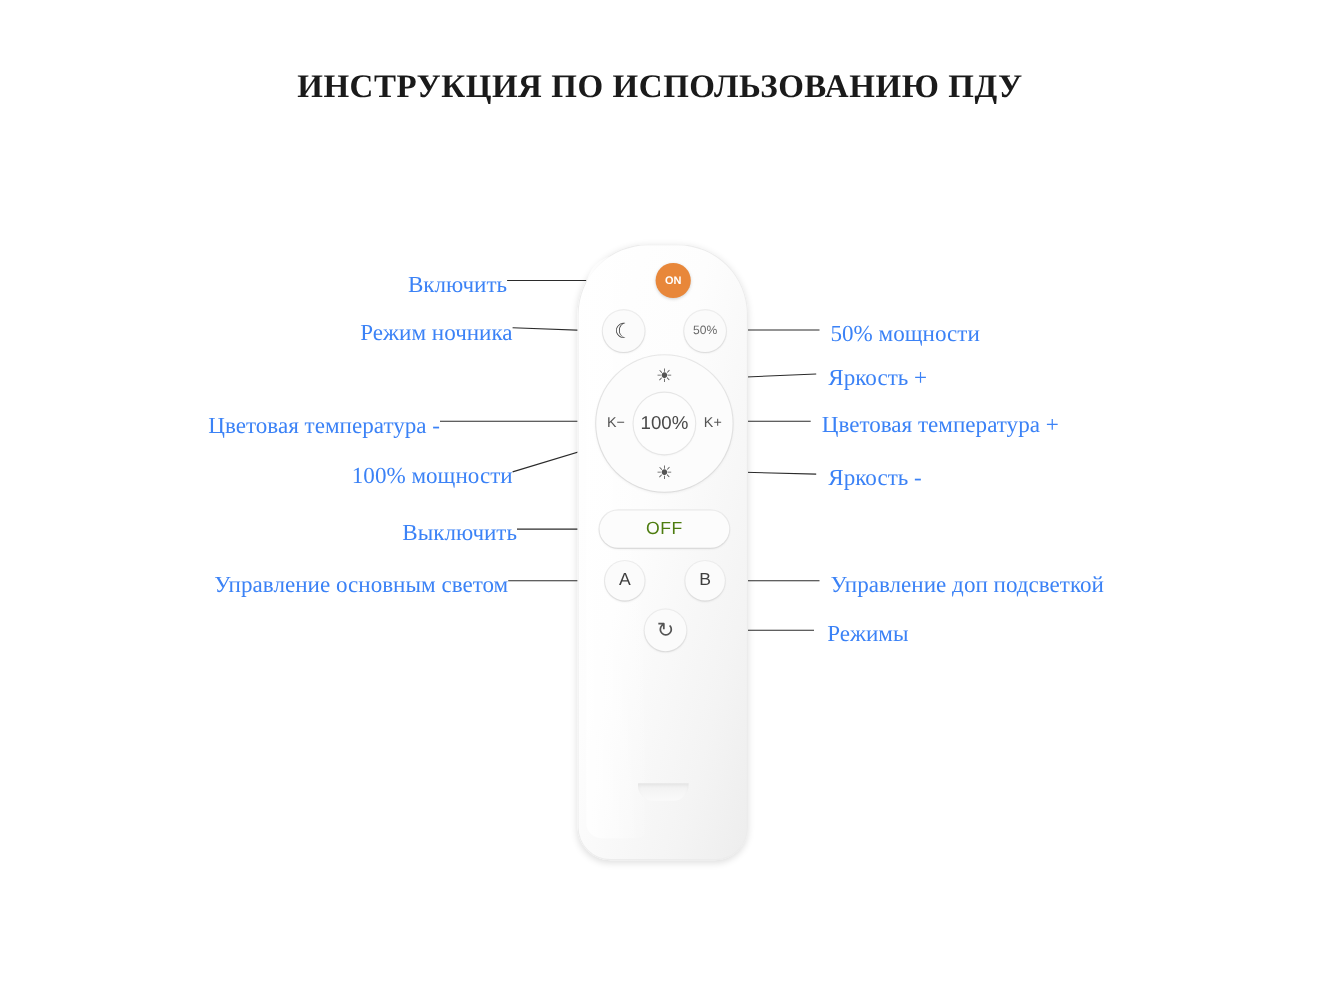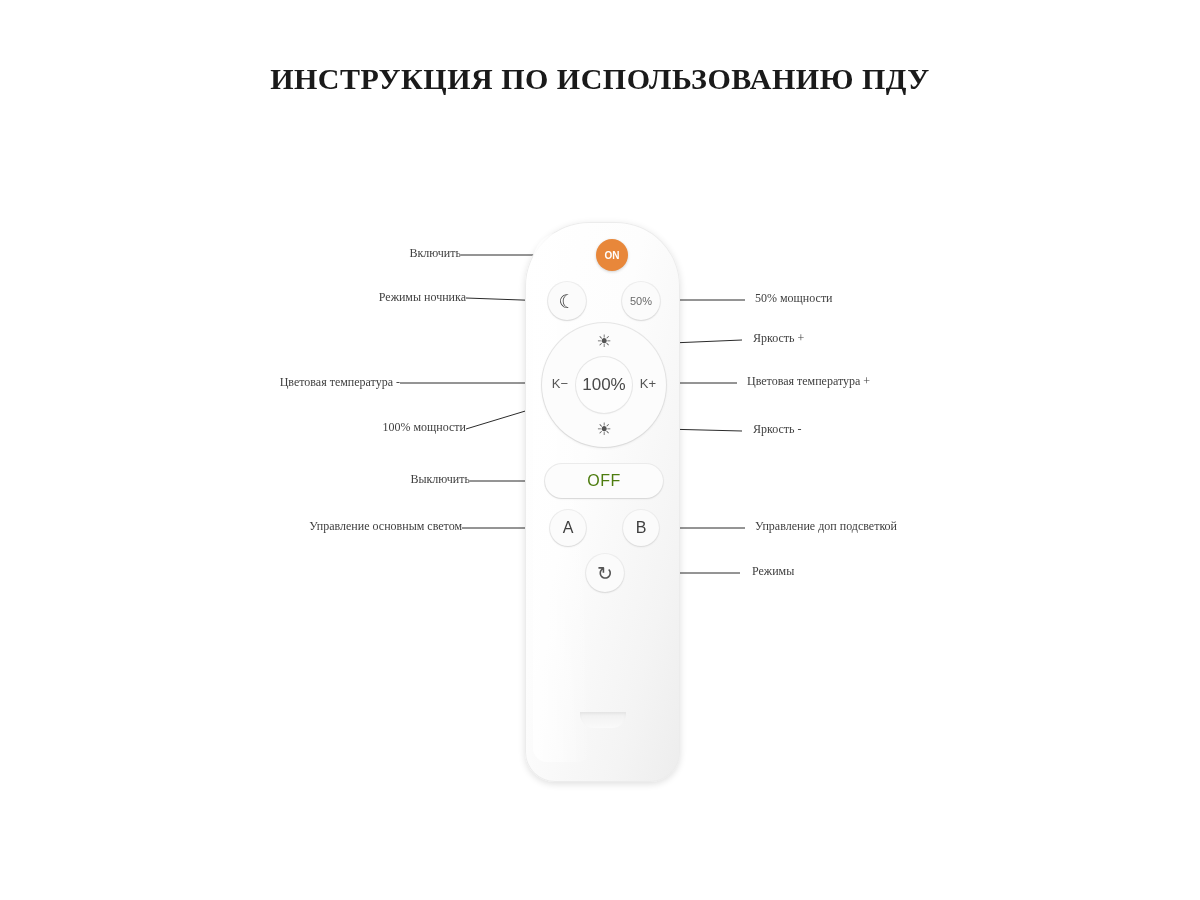--- a/index.html
+++ b/index.html
@@ -179,22 +179,22 @@
     width: 38px;
     height: 38px;
     font-size: 19px;
     color: #555555;
   }
 
   
   .label {
     position: absolute;
     font-family: "Liberation Serif", serif;
-    font-size: 12px;
-    color: #404040;
+    font-size: 21px;
+    color: #3b82f6;
     white-space: nowrap;
   }
   .label.right-align { text-align: right; }
 
   
   #lines {
     position: absolute;
     left: 0; top: 0;
     width: 1200px; height: 900px;
     pointer-events: none;
@@ -239,21 +239,21 @@
 <div class="pad-label" id="pad-left">K−</div>
 <div class="pad-label" id="pad-right">K+</div>
 <div id="pad-center">100%</div>
 
 <div class="btn" id="btn-off">OFF</div>
 <div class="btn" id="btn-a">A</div>
 <div class="btn" id="btn-b">B</div>
 <div class="btn" id="btn-mode">↻</div>
 
 <div class="label right-align" style="left:281px; top:246px; width:180px;">Включить</div>
-<div class="label right-align" style="left:266px; top:290px; width:200px;">Режимы ночника</div>
+<div class="label right-align" style="left:266px; top:290px; width:200px;">Режим ночника</div>
 <div class="label right-align" style="left:140px; top:375px; width:260px;">Цветовая температура -</div>
 <div class="label right-align" style="left:266px; top:420px; width:200px;">100% мощности</div>
 <div class="label right-align" style="left:290px; top:472px; width:180px;">Выключить</div>
 <div class="label right-align" style="left:182px; top:519px; width:280px;">Управление основным светом</div>
 
 <div class="label" style="left:755px; top:291px;">50% мощности</div>
 <div class="label" style="left:753px; top:331px;">Яркость +</div>
 <div class="label" style="left:747px; top:374px;">Цветовая температура +</div>
 <div class="label" style="left:753px; top:422px;">Яркость -</div>
 <div class="label" style="left:755px; top:519px;text-align:center;">Управление доп подсветкой</div>

